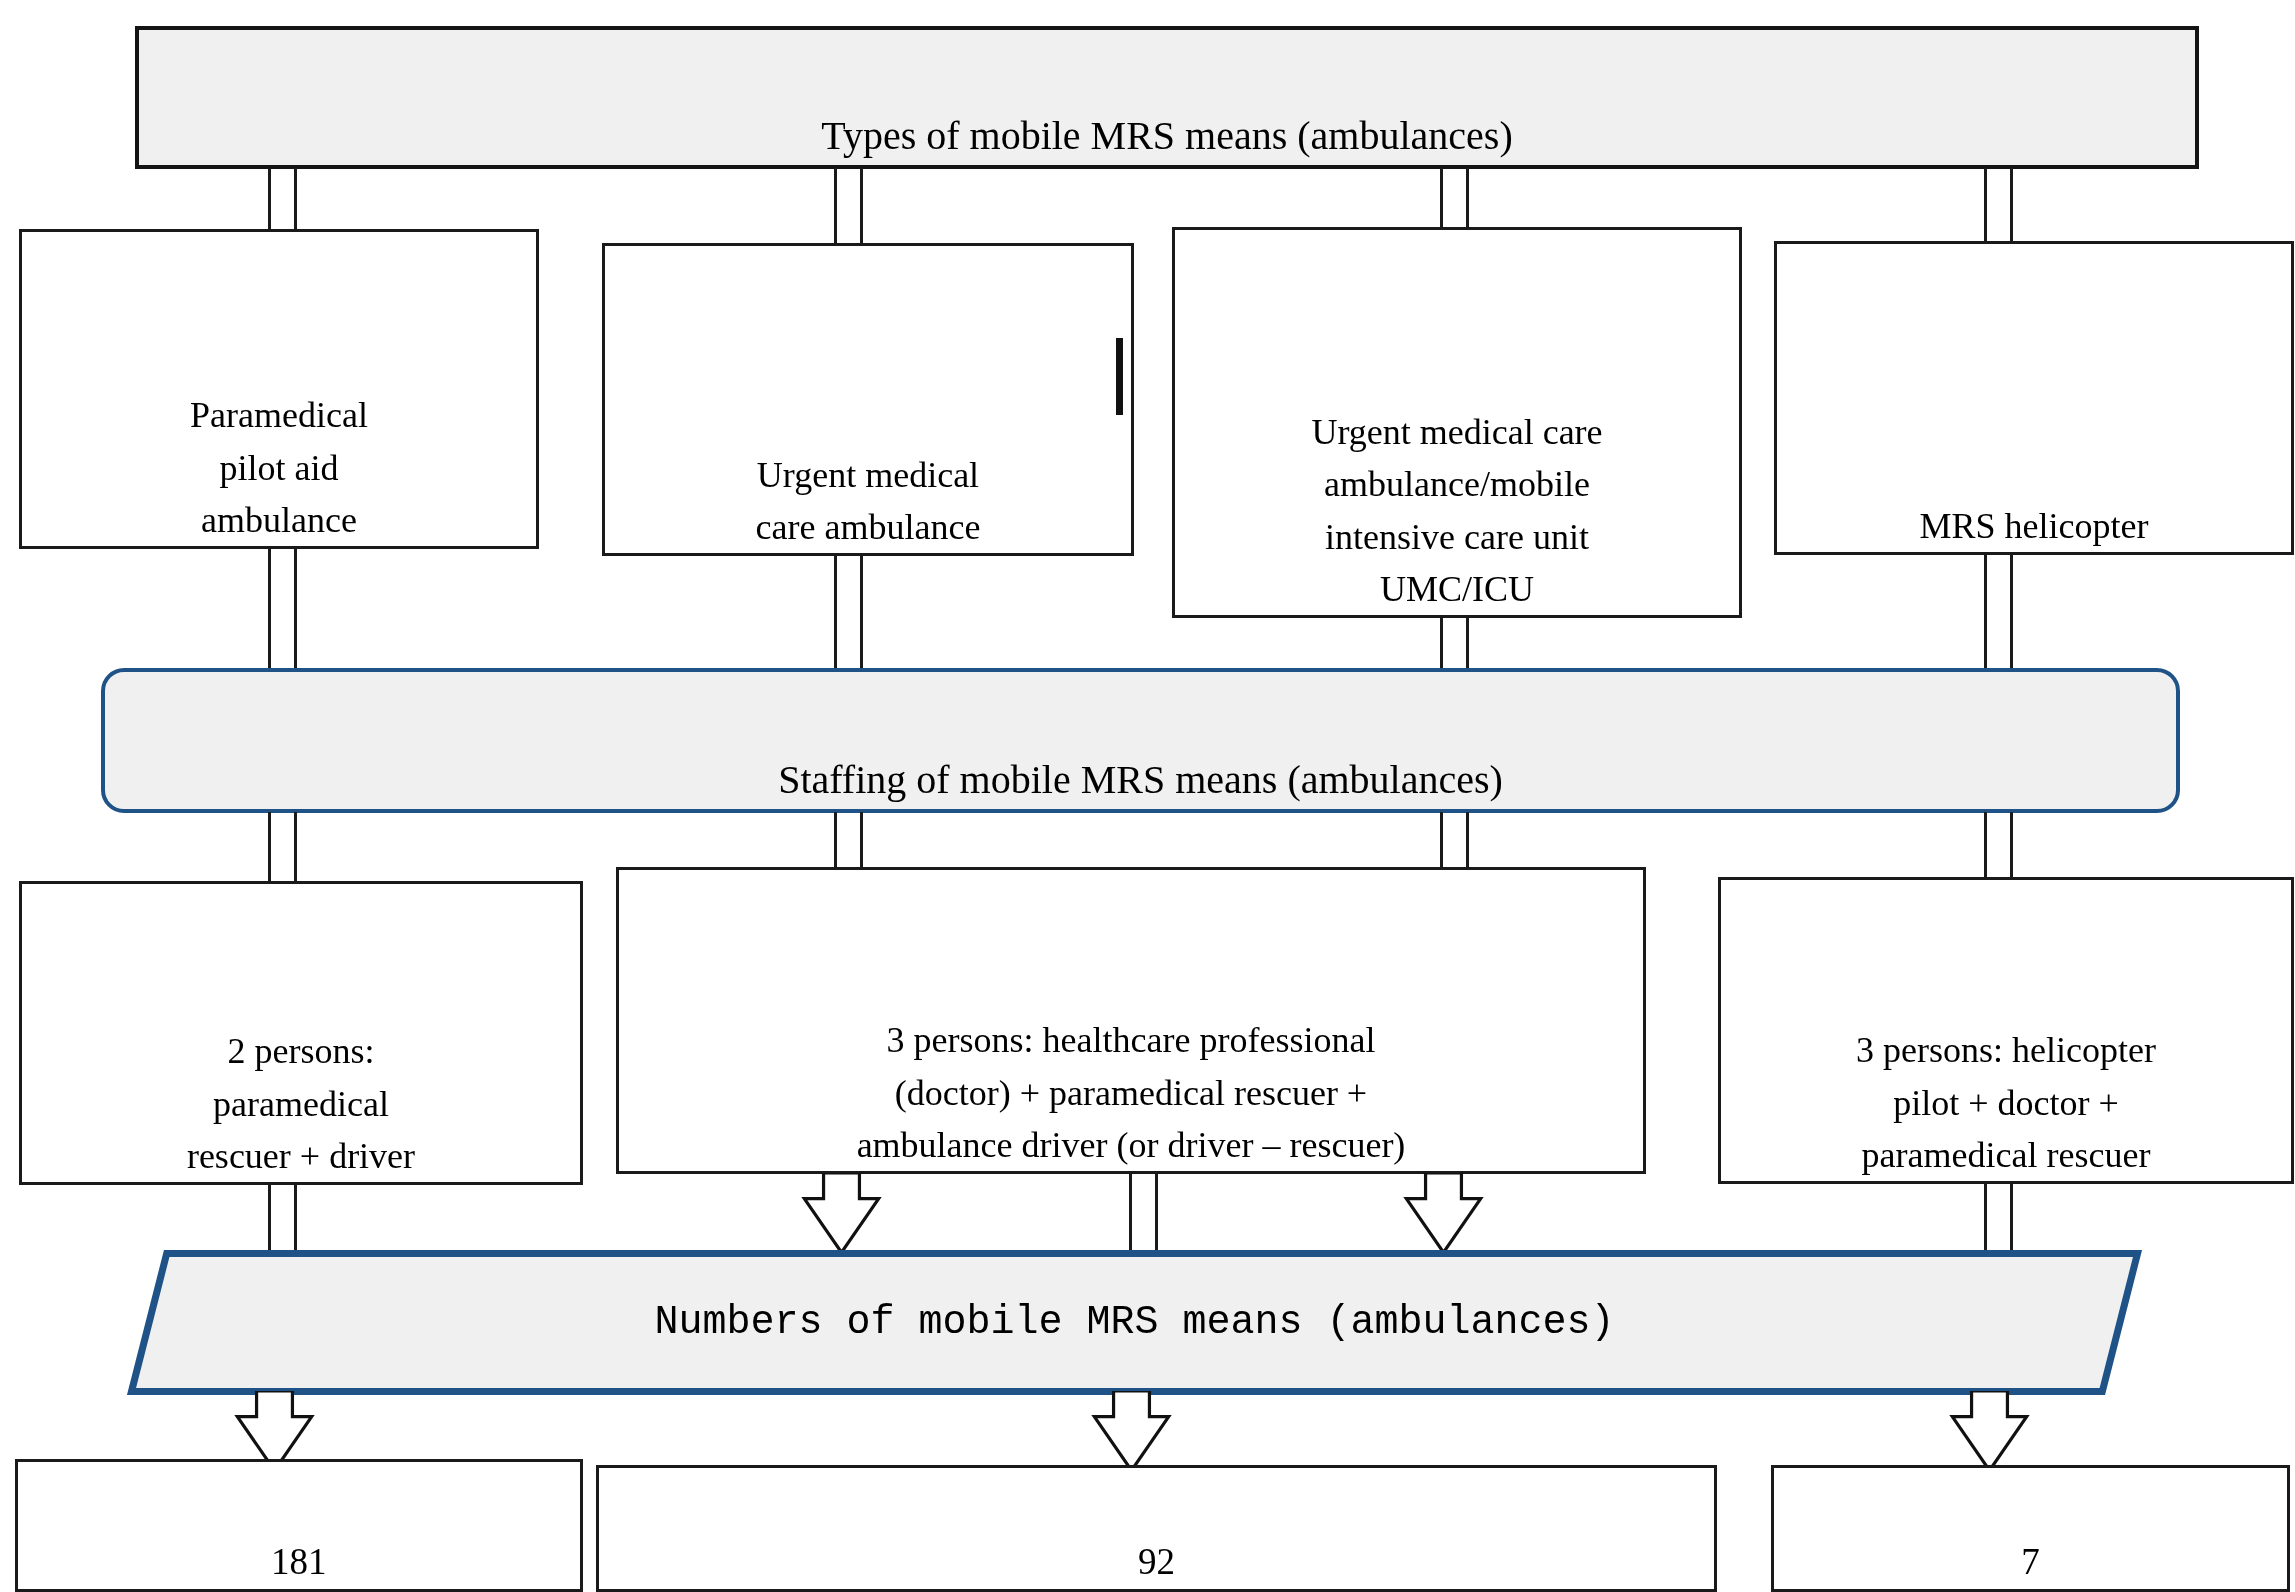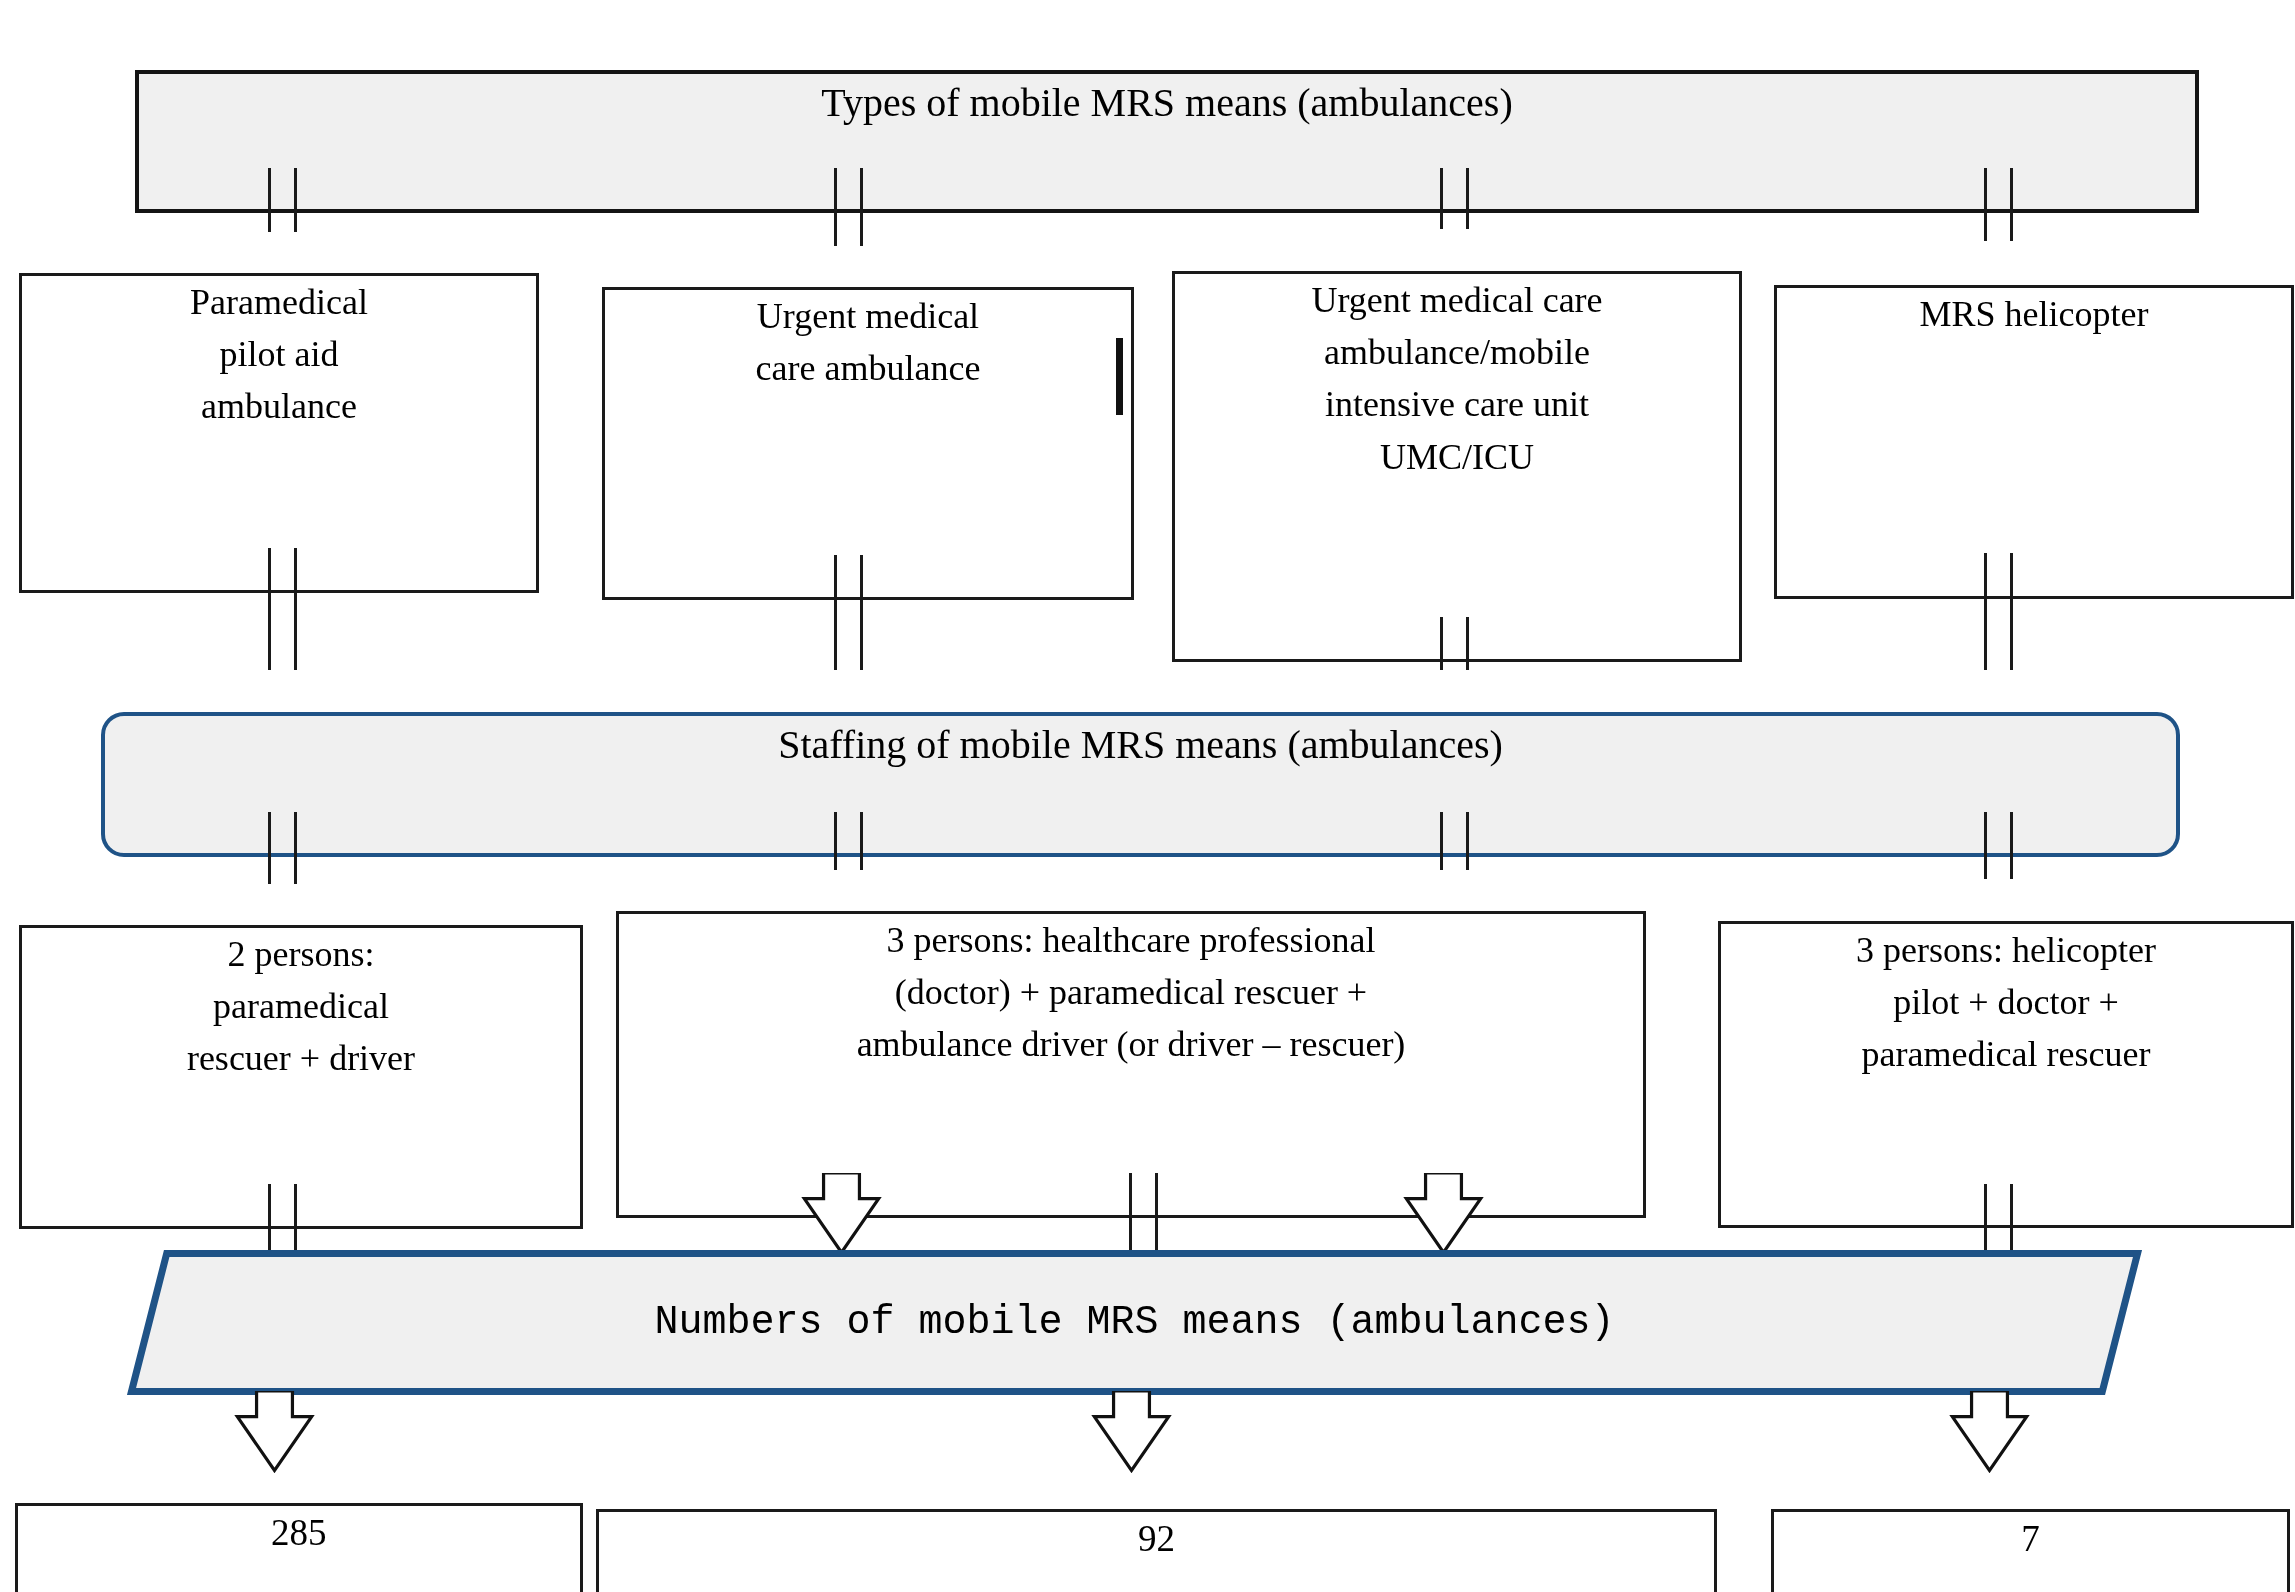--- a/index.html
+++ b/index.html
@@ -1,19 +1,19 @@
 <!DOCTYPE html>
 <html style="font-size:10.2px"><head>
 <meta charset="utf-8">
 <style>
   html,body{margin:0;padding:0;background:#ffffff;}
   body{font-family:"Liberation Serif","DejaVu Serif",serif;}
   #canvas{position:relative;width:2295px;height:1592px;background:#ffffff;overflow:hidden;}
 
-  .node{position:absolute;box-sizing:border-box;display:flex;align-items:flex-start;justify-content:center;text-align:center;color:#000;margin-top:44px;}
+  .node{position:absolute;box-sizing:border-box;display:flex;align-items:flex-end;justify-content:center;text-align:center;color:#000;}
   .plain-box{background:#ffffff;border:3.2px solid #1a1a1a;}
   .banner{background:#f0f0f0;border:4.5px solid #141414;}
   .rounded-banner{background:#f0f0f0;border:4.5px solid #1f5387;border-radius:23px;}
   .para-wrap{position:absolute;}
   .para-svg{position:absolute;left:0;top:0;}
   .para-label{position:absolute;left:0;top:0;width:100%;height:100%;display:flex;align-items:center;justify-content:center;color:#000;font-family:Liberation Mono, monospace;}
 
   .txt{line-height:1.45;padding:0 11.5px;}
 
   .conn{position:absolute;}
@@ -178,21 +178,21 @@
     <path d="M38 0 L38 40 L8 40 L66 124 L124 40 L94 40 L94 0 Z" fill="#ffffff" stroke="#111111" stroke-width="5"></path>
   </svg>
   <svg class="arrow" style="left:1089px;top:1391px;" width="85" height="82" viewBox="0 0 132 128">
     <path d="M38 0 L38 40 L8 40 L66 124 L124 40 L94 40 L94 0 Z" fill="#ffffff" stroke="#111111" stroke-width="5"></path>
   </svg>
   <svg class="arrow" style="left:1947px;top:1391px;" width="85" height="82" viewBox="0 0 132 128">
     <path d="M38 0 L38 40 L8 40 L66 124 L124 40 L94 40 L94 0 Z" fill="#ffffff" stroke="#111111" stroke-width="5"></path>
   </svg>
 
   <div class="node plain-box" style="left:14.7px;top:1459px;width:568px;height:133px;">
-    <span class="txt" style="font-size:37px;">285</span>
+    <span class="txt" style="font-size:37px;">181</span>
   </div>
   <div class="node plain-box" style="left:596px;top:1465px;width:1121px;height:127px;">
     <span class="txt" style="font-size:37px;">92</span>
   </div>
   <div class="node plain-box" style="left:1771px;top:1465px;width:519px;height:127px;">
     <span class="txt" style="font-size:37px;">7</span>
   </div>
 
 </div>
 

